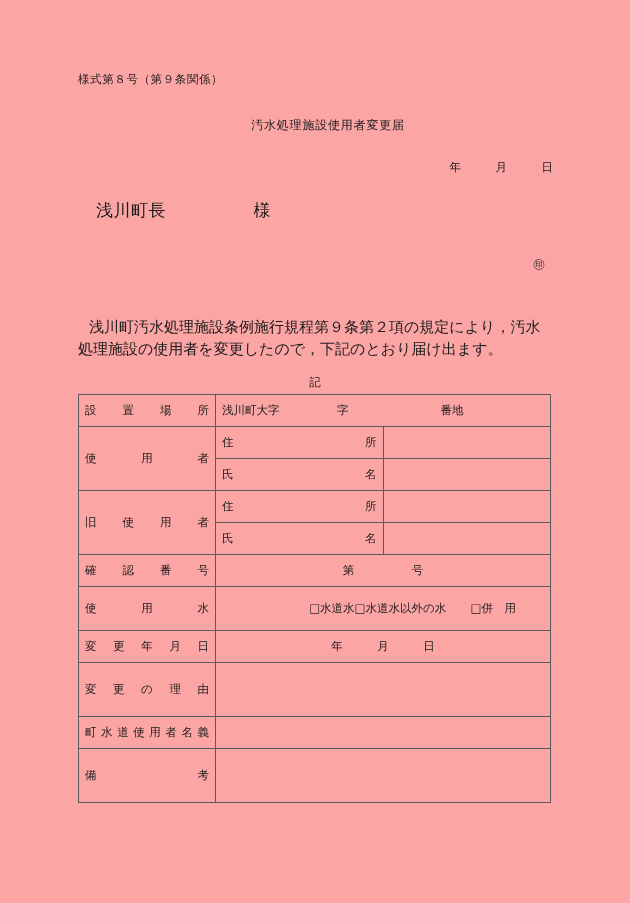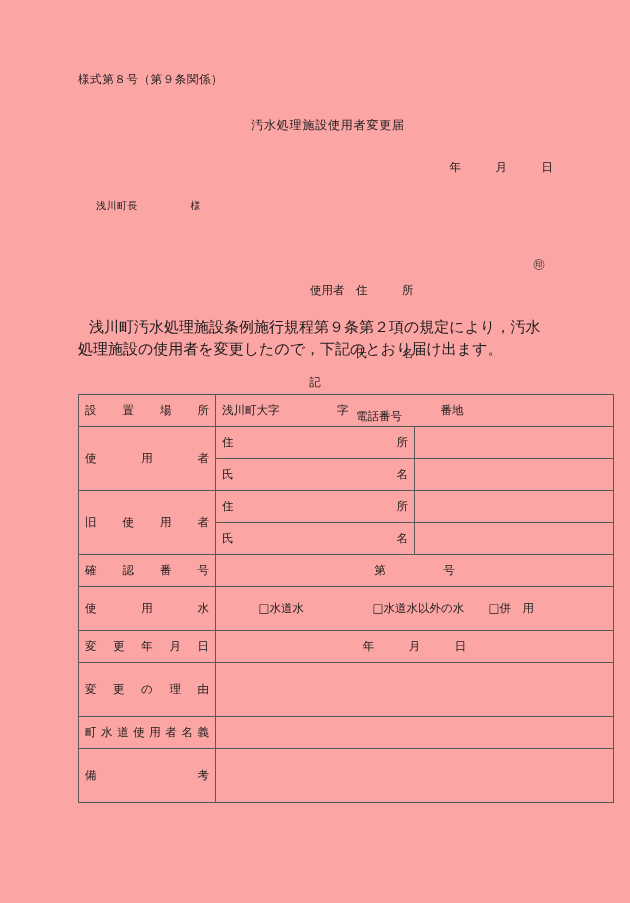--- a/index.html
+++ b/index.html
@@ -44,21 +44,21 @@
     left: 0;
     right: 0;
     top: 160px;
     text-align: right;
     padding-right: 77px;
     font-size: 11.5px;
   }
   .addressee {
     left: 96px;
     top: 199px;
-    font-size: 10px;
+    font-size: 17px;
     letter-spacing: 0.5px;
   }
 
   
   .applicant {
     left: 310px;
     top: 238px;
     font-size: 11.5px;
     line-height: 21px;
   }
@@ -91,21 +91,21 @@
     top: 375px;
     text-align: center;
     font-size: 11.5px;
   }
 
   
   .form-table {
     position: absolute;
     left: 78px;
     top: 394px;
-    width: 536px;
+    width: 473px;
     border-collapse: collapse;
     table-layout: fixed;
     font-size: 11.5px;
   }
   .form-table td {
     border: 1px solid #5a5a5a;
     padding: 0 6px;
     vertical-align: middle;
     white-space: pre;
   }
@@ -123,41 +123,36 @@
   }
   .val { text-align: left; }
   .val-center { text-align: center; }
 
   .r-h    { height: 32px; }
   .r-sub  { height: 32px; }
   .r-std  { height: 32px; }
   .r-tall { height: 54px; }
 
   .checks span { display: inline-block; }
-  .chk-1 { width: 96px; }
-  .chk-2 { width: 116px; margin-left: 18px; }
+  .chk-1 { width: 96px; text-align: right; }
+  .chk-2 { width: 116px; }
 </style>
 </head>
 <body>
 
 <div class="page">
 
   <div class="abs form-no">様式第８号（第９条関係）</div>
 
   <div class="abs doc-title">汚水処理施設使用者変更届</div>
 
   <div class="abs date-line">年　　　月　　　日</div>
 
   <div class="abs addressee">浅川町長　　　　　様</div>
 
-  <div class="abs applicant">
-    <span class="arow"><span class="lead">使用者</span><span>住　　　所</span></span>
-    <span class="arow"><span class="lead"></span><span>氏　　　名</span></span>
-    <span class="arow"><span class="lead"></span><span>電話番号</span></span>
-  </div>
 
   <div class="seal">㊞</div>
 
   <div class="abs body-text"><span class="indent">浅川町汚水処理施設条例施行規程第９条第２項の規定により，汚水処理施設の使用者を変更したので，下記のとおり届け出ます。</span></div>
 
   <div class="abs ki">記</div>
 
   <table class="form-table">
     <tbody>
       <tr class="r-h">

